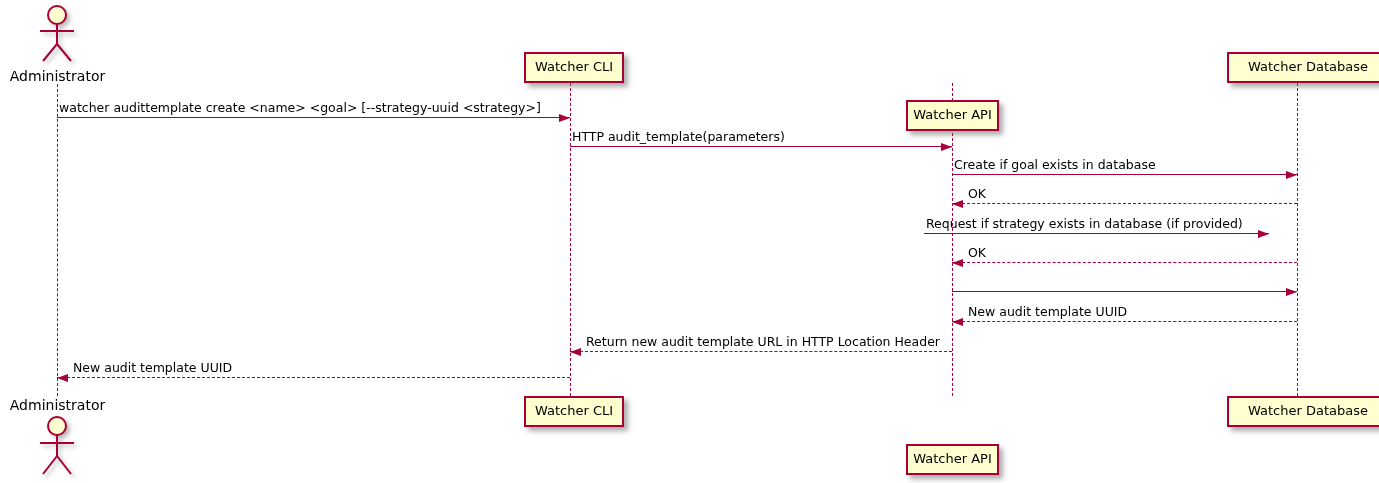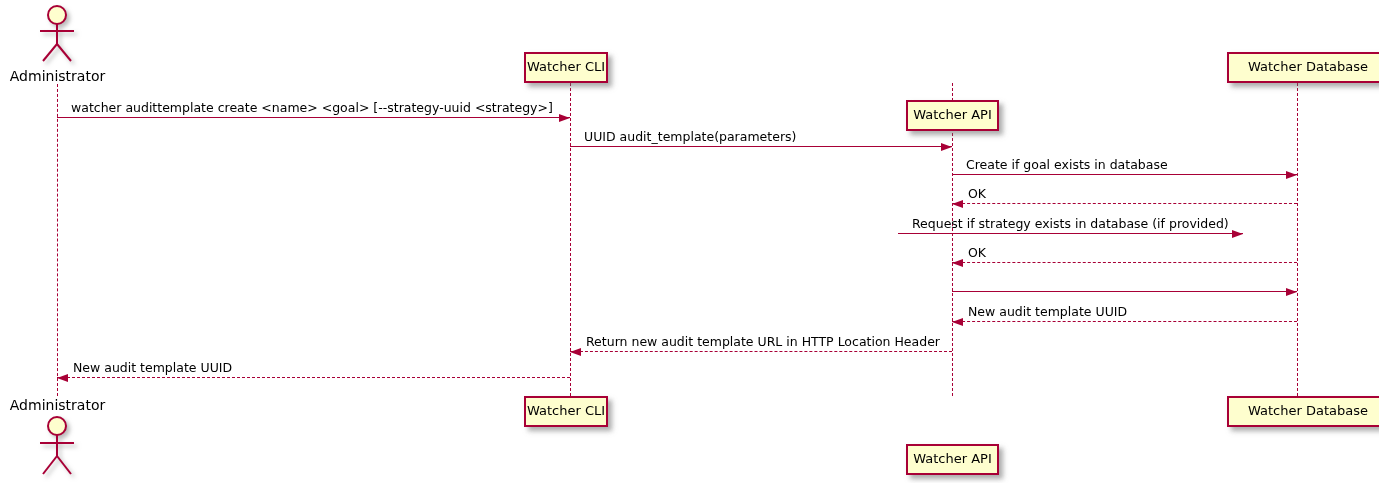--- a/index.html
+++ b/index.html
@@ -29,21 +29,21 @@
     position: absolute;
     height: 31px;
     background: #FEFECE;
     border: 2px solid #A80036;
     box-shadow: 4px 4px 5px rgba(105,105,105,0.55);
     font-size: 13px;
     line-height: 26px;
     text-align: center;
     white-space: nowrap;
   }
-  .pb-cli { left: 524px; width: 84px; }
+  .pb-cli { left: 524px; width: 100px; }
   .pb-api { left: 906px; width: 93px; margin-top: 48px; }
   .pb-db  { left: 1227px; width: 162px; }
   .row-top .pbox { top: 52px; }
   .row-bottom .pbox { top: 396px; }
 
   
   .actor-svg { position: absolute; left: 27px; filter: drop-shadow(3px 3px 2px rgba(120,120,120,0.5)); }
   .actor-top { top: 3px; }
   .actor-bottom { top: 413px; }
   .actor-label {
@@ -55,42 +55,42 @@
 
   
   .msg {
     position: absolute;
     height: 19px;
     font-size: 12.5px;
     white-space: nowrap;
   }
   .msg .lbl {
     position: absolute; left: 0; right: 0; bottom: 3px;
-    padding-left: 14px;
+    padding-left: 2px;
   }
   .msg.to-left .lbl { padding-left: 16px; }
   .msg .line {
     position: absolute; left: 0; right: 0; bottom: 0;
     border-top: 1px solid #A80036;
   }
   .msg.dashed .line { border-top-style: dashed; }
   .msg .head {
     position: absolute; bottom: -4px;
     width: 0; height: 0;
     border-top: 4px solid transparent;
     border-bottom: 4px solid transparent;
   }
   .msg.to-right .head { right: 0; border-left: 11px solid #A80036; }
   .msg.to-left  .head { left: 0;  border-right: 11px solid #A80036; }
 
   .m1  { top: 99px;  left: 57px;  width: 513px; }
   .m2  { top: 128px; left: 570px; width: 382px; }
   .m3  { top: 156px; left: 952px; width: 345px; }
   .m4  { top: 185px; left: 952px; width: 345px; }
-  .m5  { top: 215px; left: 898px; width: 345px; }
+  .m5  { top: 215px; left: 924px; width: 345px; }
   .m6  { top: 244px; left: 952px; width: 345px; }
   .m7  { top: 273px; left: 952px; width: 345px; }
   .m8  { top: 303px; left: 952px; width: 345px; }
   .m9  { top: 333px; left: 570px; width: 382px; text-decoration: underline; }
   .m10 { top: 359px; left: 57px;  width: 513px; }
 </style>
 </head>
 <body>
 
 <div class="canvas">
@@ -115,21 +115,21 @@
     <div class="pbox pb-db">Watcher Database</div>
   </div>
 
   <div class="msg m1 to-right">
     <div class="lbl">watcher audittemplate create &lt;name&gt; &lt;goal&gt; [--strategy-uuid &lt;strategy&gt;]</div>
     <div class="line"></div>
     <div class="head"></div>
   </div>
 
   <div class="msg m2 to-right">
-    <div class="lbl">UUID audit_template(parameters)</div>
+    <div class="lbl">HTTP audit_template(parameters)</div>
     <div class="line"></div>
     <div class="head"></div>
   </div>
 
   <div class="msg m3 to-right">
     <div class="lbl">Create if goal exists in database</div>
     <div class="line"></div>
     <div class="head"></div>
   </div>
 

